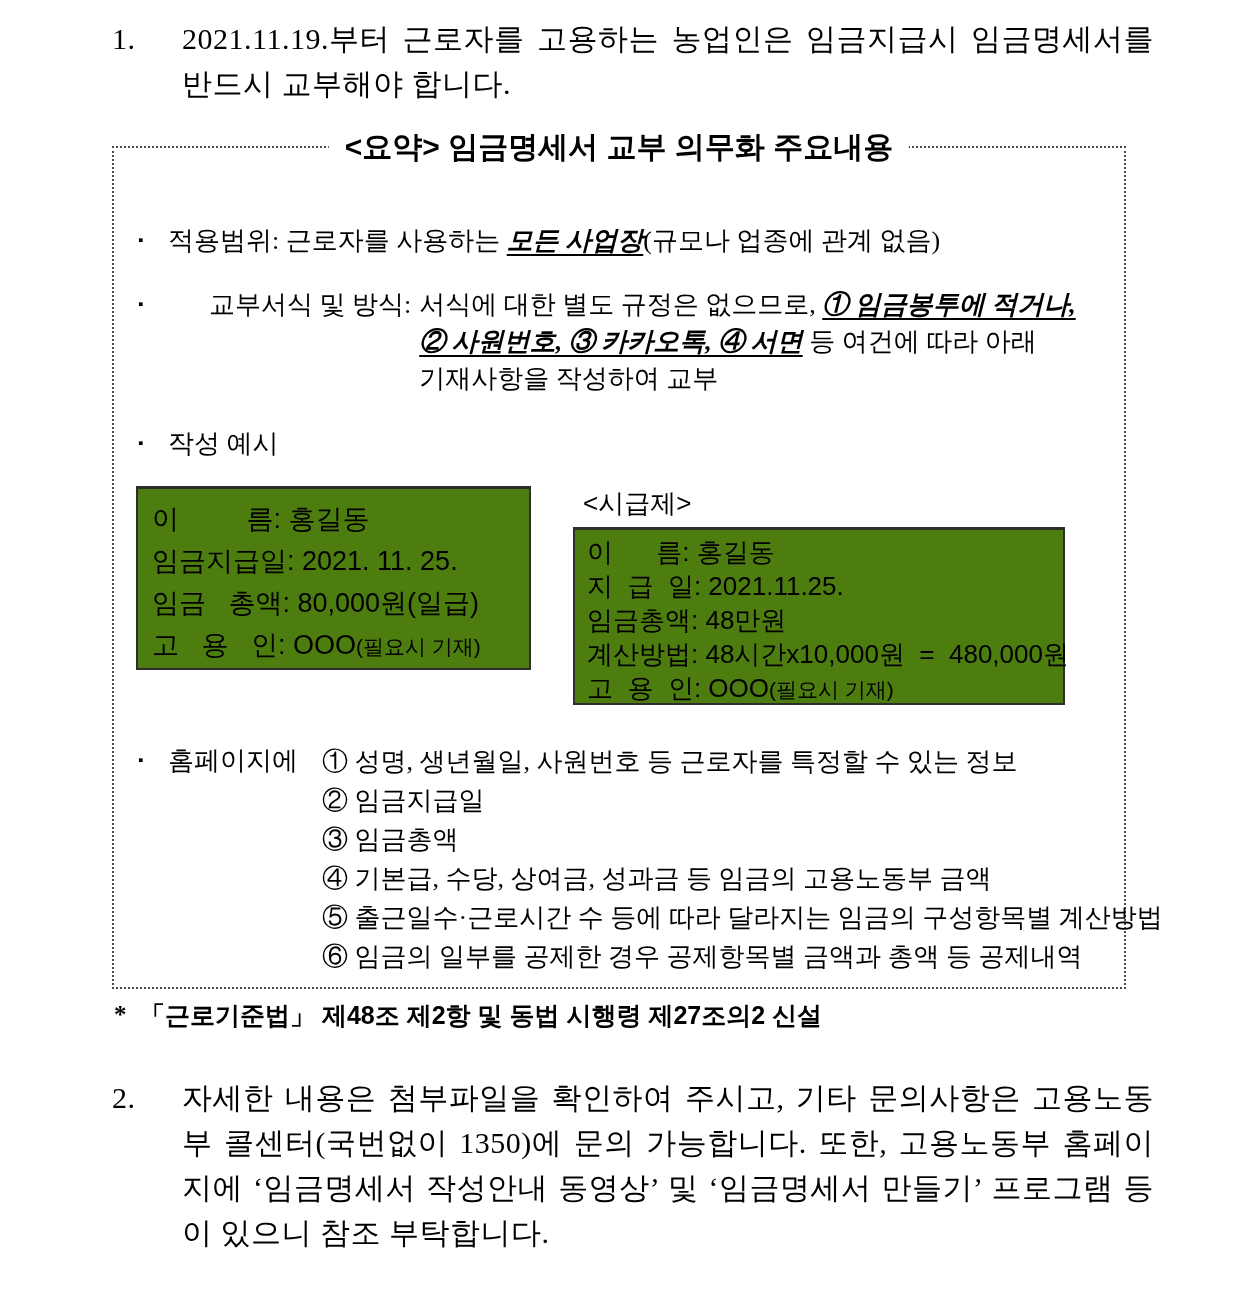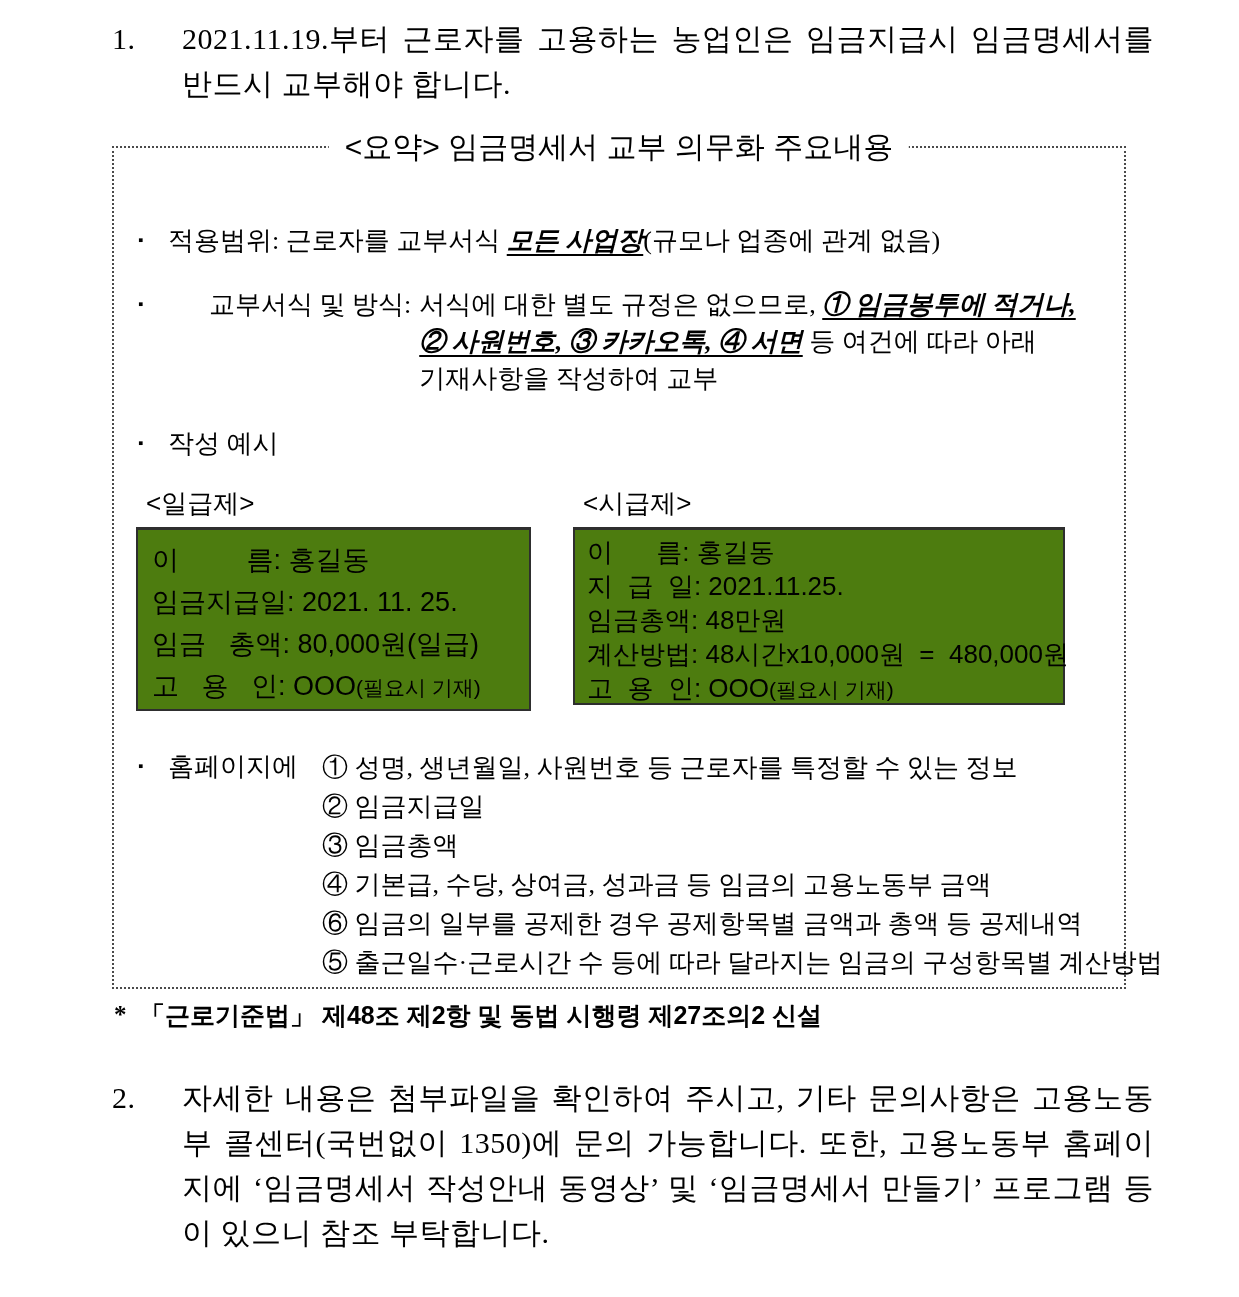--- a/index.html
+++ b/index.html
@@ -44,21 +44,21 @@
     padding:74px 22px 0 22px;
     font-size:26px;
   }
   .summary-title{
     position:absolute;
     top:-21px;left:50%;
     transform:translateX(-50%);
     background:#ffffff;
     padding:0 16px;
     font-family:"Liberation Sans","DejaVu Sans",sans-serif;
-    font-weight:normal;
+    font-weight:bold;
     font-size:30px;
     white-space:nowrap;
   }
   .bullet-row{
     display:flex;
     align-items:flex-start;
     line-height:37px;
   }
   .bullet-row .marker{
     flex:0 0 30px;
@@ -122,42 +122,41 @@
   <div class="num-para" id="para1">
     <div class="num">1.</div>
     <div class="ptext">2021.11.19.부터 근로자를 고용하는 농업인은 임금지급시 임금명세서를 반드시 교부해야 합니다.</div>
   </div>
 
   <div class="summary-box">
     <div class="summary-title">&lt;요약&gt; 임금명세서 교부 의무화 주요내용</div>
 
     <div class="bullet-row" id="bullet-scope">
       <span class="marker">▪</span>
-      <span><span>적용범위: 근로자를 교부서식 </span><span class="emph">모든 사업장</span><span>(규모나 업종에 관계 없음)</span></span>
+      <span><span>적용범위: 근로자를 사용하는 </span><span class="emph">모든 사업장</span><span>(규모나 업종에 관계 없음)</span></span>
     </div>
 
     <div class="bullet-row" id="bullet-format">
       <span class="marker">▪</span>
       <span class="b2-label">교부서식 및 방식: </span>
       <span class="b2-lines">
         <div><span>서식에 대한 별도 규정은 없으므로, </span><span class="emph">① 임금봉투에 적거나,</span></div>
         <div><span class="emph">② 사원번호, ③ 카카오톡, ④ 서면</span><span> 등 여건에 따라 아래</span></div>
         <div>기재사항을 작성하여 교부</div>
       </span>
     </div>
 
     <div class="bullet-row" id="bullet-example">
       <span class="marker">▪</span>
       <span>작성 예시</span>
     </div>
 
     <div class="examples-row">
 
       <div class="example">
-        <div class="ex-label">&lt;일급제&gt;</div>
         <div class="ex-box daily">
           <div class="ex-row"><span>이         름: 홍길동</span><span class="ex-note"></span></div>
           <div class="ex-row"><span>임금지급일: 2021. 11. 25.</span><span class="ex-note"></span></div>
           <div class="ex-row"><span>임금   총액: 80,000원(일급)</span><span class="ex-note"></span></div>
           <div class="ex-row"><span>고   용   인: OOO</span><span class="ex-note">(필요시 기재)</span></div>
         </div>
       </div>
 
       <div class="example">
         <div class="ex-label">&lt;시급제&gt;</div>
@@ -173,22 +172,22 @@
     </div>
 
     <div class="bullet-row" id="bullet-entries">
       <span class="marker">▪</span>
       <span class="entries-label">홈페이지에</span>
       <span class="entries-items">
         <div class="entry-item">① 성명, 생년월일, 사원번호 등 근로자를 특정할 수 있는 정보</div>
         <div class="entry-item">② 임금지급일</div>
         <div class="entry-item">③ 임금총액</div>
         <div class="entry-item">④ 기본급, 수당, 상여금, 성과금 등 임금의 고용노동부 금액</div>
+        <div class="entry-item">⑤ 출근일수·근로시간 수 등에 따라 달라지는 임금의 구성항목별 계산방법</div>
         <div class="entry-item">⑥ 임금의 일부를 공제한 경우 공제항목별 금액과 총액 등 공제내역</div>
-        <div class="entry-item">⑤ 출근일수·근로시간 수 등에 따라 달라지는 임금의 구성항목별 계산방법</div>
       </span>
     </div>
   </div>
 
   <div class="footnote">
     <span class="star">*</span>
     <span>「근로기준법」 제48조 제2항 및 동법 시행령 제27조의2 신설</span>
   </div>
 
   <div class="num-para" id="para2">

